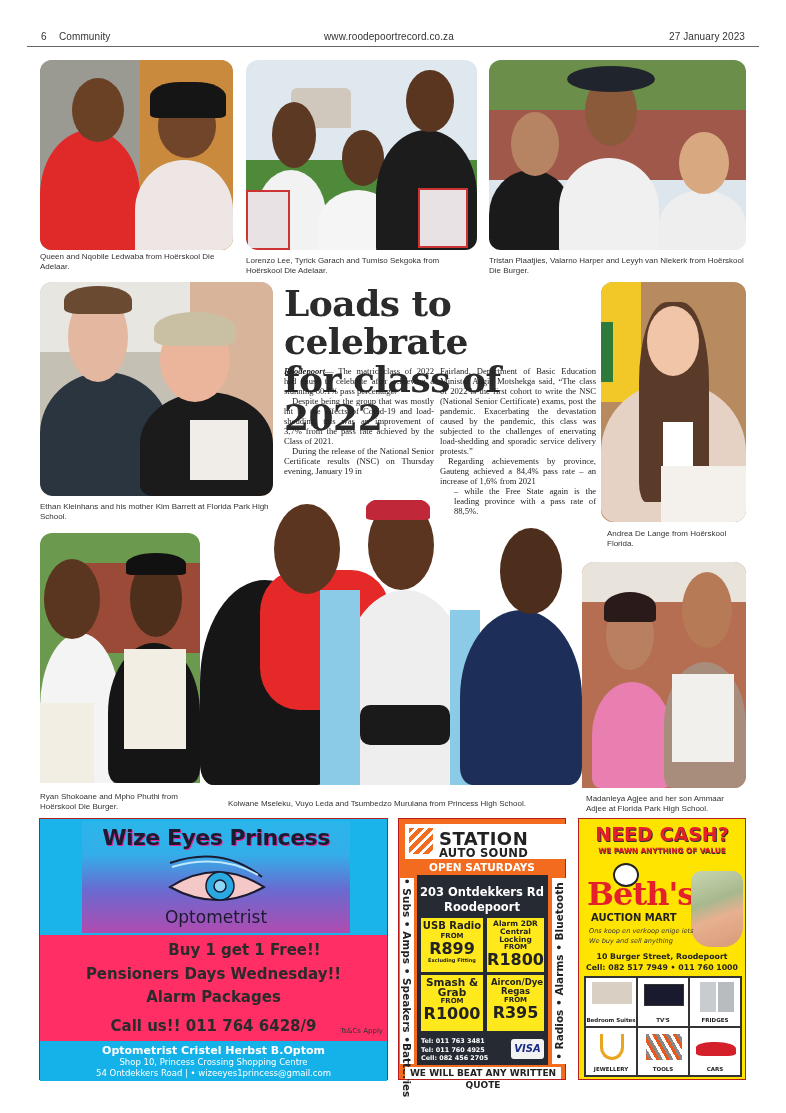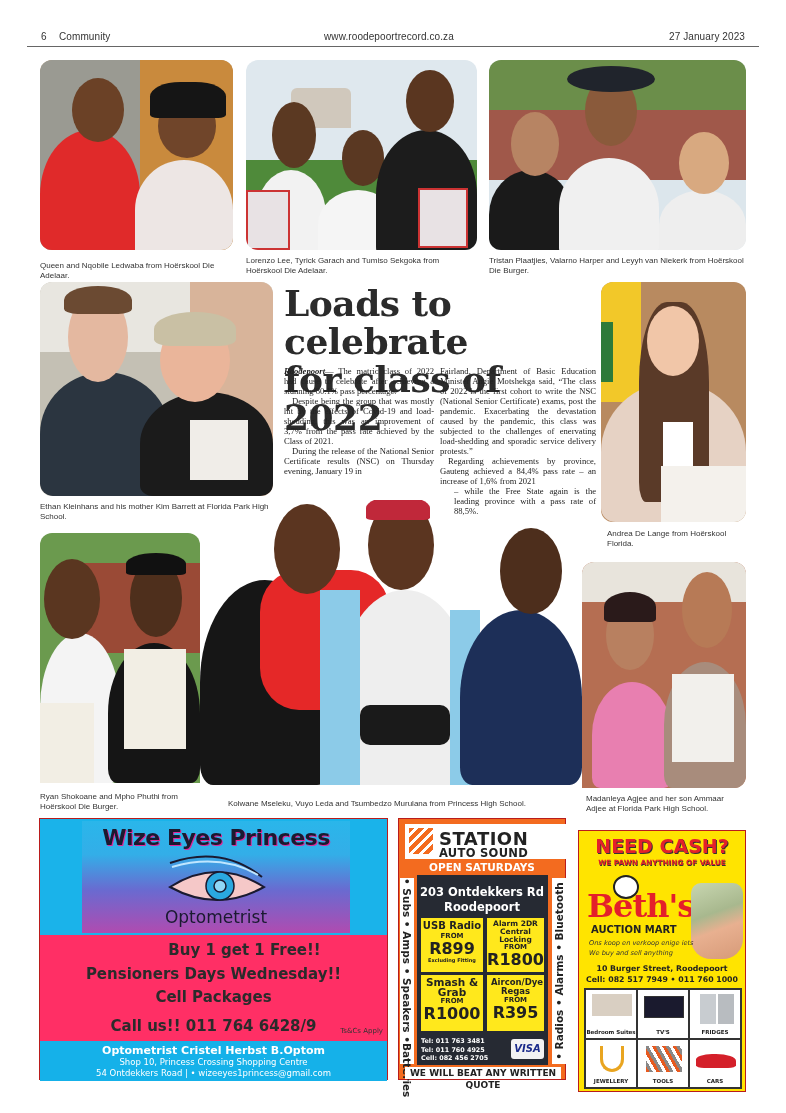--- a/index.html
+++ b/index.html
@@ -43,21 +43,21 @@
   .station .logo2 { position: absolute; left: 34px; top: 22px; font-family: "DejaVu Sans", sans-serif; font-weight: 900; font-size: 11.5px; color: #222; letter-spacing: 0.3px; }
   .station .open { position: absolute; left: 0; top: 42px; width: 100%; text-align: center; color: #fff; font-weight: bold; font-size: 10.5px; font-family: "DejaVu Sans", sans-serif; }
   .station .dark { position: absolute; left: 18px; top: 56px; width: 131px; height: 190px; background: #262a33; }
   .station .addr { position: absolute; left: 0; width: 100%; text-align: center; color: #fff; font-weight: bold; font-family: "DejaVu Sans", sans-serif; font-size: 11.5px; }
   .station .box { position: absolute; background: #ffe81c; color: #222; text-align: center; font-family: "DejaVu Sans", sans-serif; font-weight: bold; line-height: 1; }
   .station .vert { position: absolute; color: #222; font-weight: bold; font-family: "DejaVu Sans", sans-serif; font-size: 10.5px; white-space: nowrap; background: #fff; }
   .station .beat { position: absolute; left: 6px; top: 248px; width: 156px; height: 12px; background: #fff; text-align: center; font-family: "DejaVu Sans", sans-serif; font-weight: bold; font-size: 9px; color: #222; line-height: 12px; }
   .station .tels { position: absolute; left: 22px; top: 218px; color: #fff; font-family: "DejaVu Sans", sans-serif; font-size: 6.4px; line-height: 8.5px; font-weight: bold; }
   .station .visa { position: absolute; left: 112px; top: 220px; width: 33px; height: 20px; background: #f2f2f2; border-radius: 3px; color: #1a2a8a; font-weight: 900; font-style: italic; font-size: 10px; text-align: center; line-height: 20px; font-family: "DejaVu Sans", sans-serif; }
 
-  .beths { left: 578px; top: 818px; width: 168px; height: 262px; background: #ffe400; margin-top: 12px; }
+  .beths { left: 578px; top: 818px; width: 168px; height: 262px; background: #ffe400; }
   .beths .need { position: absolute; left: 0; top: 4px; width: 100%; text-align: center; font-family: "DejaVu Sans", sans-serif; font-weight: 900; font-size: 19px; color: #e4202a; text-shadow: 1px 1px 0 #333; }
   .beths .pawn { position: absolute; left: 0; top: 27px; width: 100%; text-align: center; font-family: "DejaVu Sans", sans-serif; font-weight: 900; font-size: 7.3px; color: #e4202a; text-shadow: 0.5px 0.5px 0 #333; }
   .beths .logo { position: absolute; left: 8px; top: 56px; font-family: "DejaVu Serif", serif; font-weight: 900; font-size: 32px; color: #e4202a; letter-spacing: -1px; }
   .beths .am { position: absolute; left: 12px; top: 93px; font-family: "DejaVu Sans", sans-serif; font-weight: bold; font-size: 10px; color: #222; }
   .beths .it { position: absolute; left: 10px; font-family: "DejaVu Sans", sans-serif; font-style: italic; font-size: 6.6px; color: #333; }
   .beths .adl { position: absolute; left: 0; width: 100%; text-align: center; font-family: "DejaVu Sans", sans-serif; font-weight: bold; font-size: 7.8px; color: #222; }
   .beths .grid { position: absolute; left: 5px; top: 157px; width: 158px; height: 101px; display: grid; grid-template-columns: 1fr 1fr 1fr; grid-template-rows: 1fr 1fr; gap: 2px; background: #333; padding: 2px; }
   .beths .cell { background: #fff; position: relative; }
   .beths .cell .lbl { position: absolute; bottom: 2px; left: 0; width: 100%; text-align: center; font-family: "DejaVu Sans", sans-serif; font-weight: bold; font-size: 5.5px; color: #222; line-height: 7px; }
 </style>
@@ -72,21 +72,21 @@
 
 <div class="photo" style="left:40px;top:60px;width:193px;height:190px;background:#b89c7a;">
   <div class="abs" style="left:0;top:0;width:100px;height:190px;background:#9a9a92;"></div>
   <div class="abs" style="left:100px;top:0;width:93px;height:190px;background:#c98a3d;"></div>
   <div class="fig" style="left:0;top:70px;width:100px;height:130px;background:#e02a2a;"></div>
   <div class="head" style="left:32px;top:18px;width:52px;height:64px;background:#6b4126;"></div>
   <div class="fig" style="left:95px;top:100px;width:98px;height:100px;background:#ede6e4;"></div>
   <div class="head" style="left:118px;top:34px;width:58px;height:64px;background:#70452a;"></div>
   <div class="abs" style="left:110px;top:22px;width:76px;height:36px;background:#151515;border-radius:40% 40% 10% 10%;"></div>
 </div>
-<div class="caption" style="left:40px;top:261px;width:190px;">Queen and Nqobile Ledwaba from Hoërskool Die Adelaar.</div>
+<div class="caption" style="left:40px;top:252px;width:190px;">Queen and Nqobile Ledwaba from Hoërskool Die Adelaar.</div>
 
 <div class="photo" style="left:246px;top:60px;width:231px;height:190px;background:#dfe8ee;">
   <div class="abs" style="left:0;top:100px;width:231px;height:50px;background:#4f8a3a;"></div>
   <div class="abs" style="left:45px;top:28px;width:60px;height:40px;background:#d0c8bc;border-radius:6px 6px 0 0;"></div>
   <div class="fig" style="left:10px;top:110px;width:70px;height:90px;background:#f2f2f2;"></div>
   <div class="head" style="left:26px;top:42px;width:44px;height:66px;background:#5b3922;"></div>
   <div class="fig" style="left:72px;top:130px;width:80px;height:70px;background:#f5f5f5;"></div>
   <div class="head" style="left:96px;top:70px;width:42px;height:56px;background:#5a3822;"></div>
   <div class="fig" style="left:130px;top:70px;width:101px;height:130px;background:#1c1c1c;"></div>
   <div class="head" style="left:160px;top:10px;width:48px;height:62px;background:#5a3620;"></div>
@@ -195,21 +195,21 @@
       <path d="M10 14 Q58 0 96 22" stroke="#bfe6ff" stroke-width="2" fill="none"></path>
       <path d="M8 34 Q55 4 102 34 Q55 60 8 34 Z" fill="#f5c8c8" stroke="#1a1a30" stroke-width="2"></path>
       <circle cx="58" cy="33" r="14" fill="#2aa8e0" stroke="#1a1a30" stroke-width="1.5"></circle>
       <circle cx="58" cy="33" r="6" fill="#8fd6f5" stroke="#1a1a30" stroke-width="1.5"></circle>
     </svg>
     <div class="opt">Optometrist</div>
   </div>
   <div class="pink">
     <div class="pline" style="top:6px;margin-left:31px;">Buy 1 get 1 Free!!</div>
     <div class="pline" style="top:30px;">Pensioners Days Wednesday!!</div>
-    <div class="pline" style="top:53px;">Cell Packages</div>
+    <div class="pline" style="top:53px;">Alarm Packages</div>
     <div class="pline" style="top:82px;">Call us!! 011 764 6428/9</div>
     <div class="tsc">Ts&amp;Cs Apply</div>
   </div>
   <div class="blue">
     <div style="font-weight:bold;font-size:11px;margin-top:3px;">Optometrist Cristel Herbst B.Optom</div>
     <div style="font-size:8.5px;line-height:11px;">Shop 10, Princess Crossing Shopping Centre</div>
     <div style="font-size:8.5px;line-height:11px;">54 Ontdekkers Road | • wizeeyes1princess@gmail.com</div>
   </div>
 </div>
 

